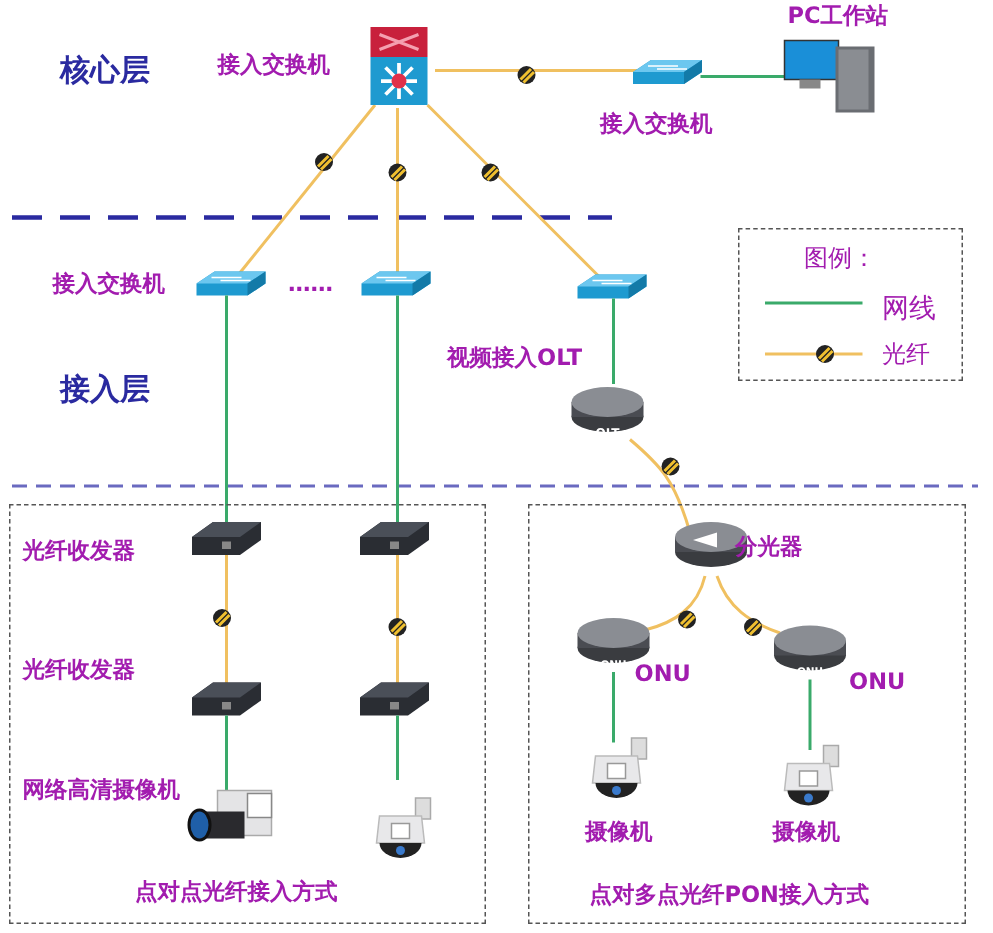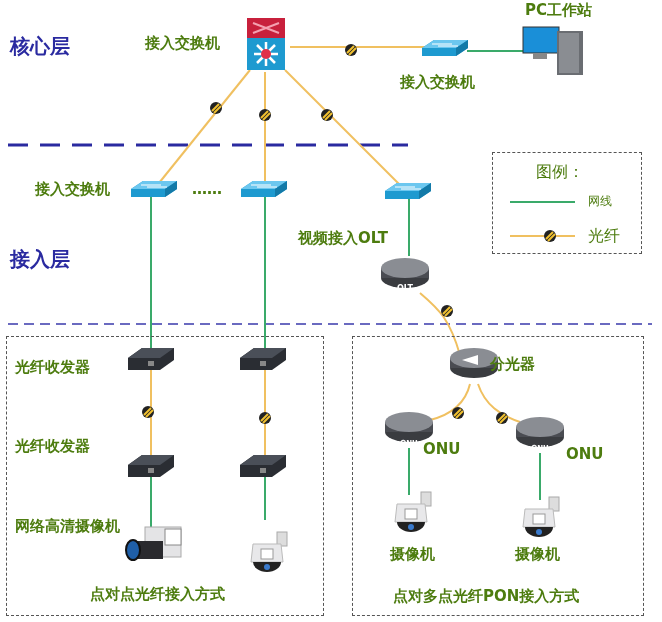--- a/index.html
+++ b/index.html
@@ -1,19 +1,19 @@
 <!DOCTYPE html>
 <html><head>
 <meta charset="utf-8">
 <style>
   html,body{margin:0;padding:0;background:#fff;}
   body{width:662px;height:622px;position:relative;overflow:hidden;font-family:"DejaVu Sans",sans-serif;color:#111;}
   #diagram{position:absolute;left:0;top:0;}
-  .lbl{position:absolute;font-size:15px;font-weight:bold;white-space:nowrap;color:#4d7c0f;}
-  .layer{position:absolute;font-size:20px;font-weight:bold;color:#2a2aa0;}
+  .lbl{position:absolute;font-size:15px;font-weight:bold;white-space:nowrap;color:#a21caf;}
+  .layer{position:absolute;font-size:20px;font-weight:bold;color:#2a2aa0;margin-left:30px;}
   .box{position:absolute;border:1px dashed #555;}
 </style>
 </head>
 <body>
 
 <svg id="diagram" width="662" height="622">
   <defs>
     <g id="fiber-marker">
       <circle r="6" fill="#222"></circle>
       <path d="M-4,3 L3,-4 M-2,5 L5,-2" stroke="#f0c030" stroke-width="2"></path>
@@ -149,14 +149,14 @@
 <div class="lbl" style="left:390px;top:545px;">摄像机</div>
 <div class="lbl" style="left:515px;top:545px;">摄像机</div>
 
 <div class="box" style="left:6px;top:336px;width:316px;height:278px;"></div>
 <div class="lbl" style="left:90px;top:585px;">点对点光纤接入方式</div>
 <div class="box" style="left:352px;top:336px;width:290px;height:278px;"></div>
 <div class="lbl" style="left:393px;top:587px;">点对多点光纤PON接入方式</div>
 
 <div class="box" style="left:492px;top:152px;width:148px;height:100px;"></div>
 <div class="lbl" style="left:536px;top:162px;font-weight:normal;font-size:16px;">图例：</div>
-<div class="lbl" style="left:588px;top:193px;font-weight:normal;font-size:12px;">网线</div>
+<div class="lbl" style="left:588px;top:193px;font-weight:normal;font-size:18px;">网线</div>
 <div class="lbl" style="left:588px;top:226px;font-weight:normal;font-size:16px;">光纤</div>
 
 </body></html>

